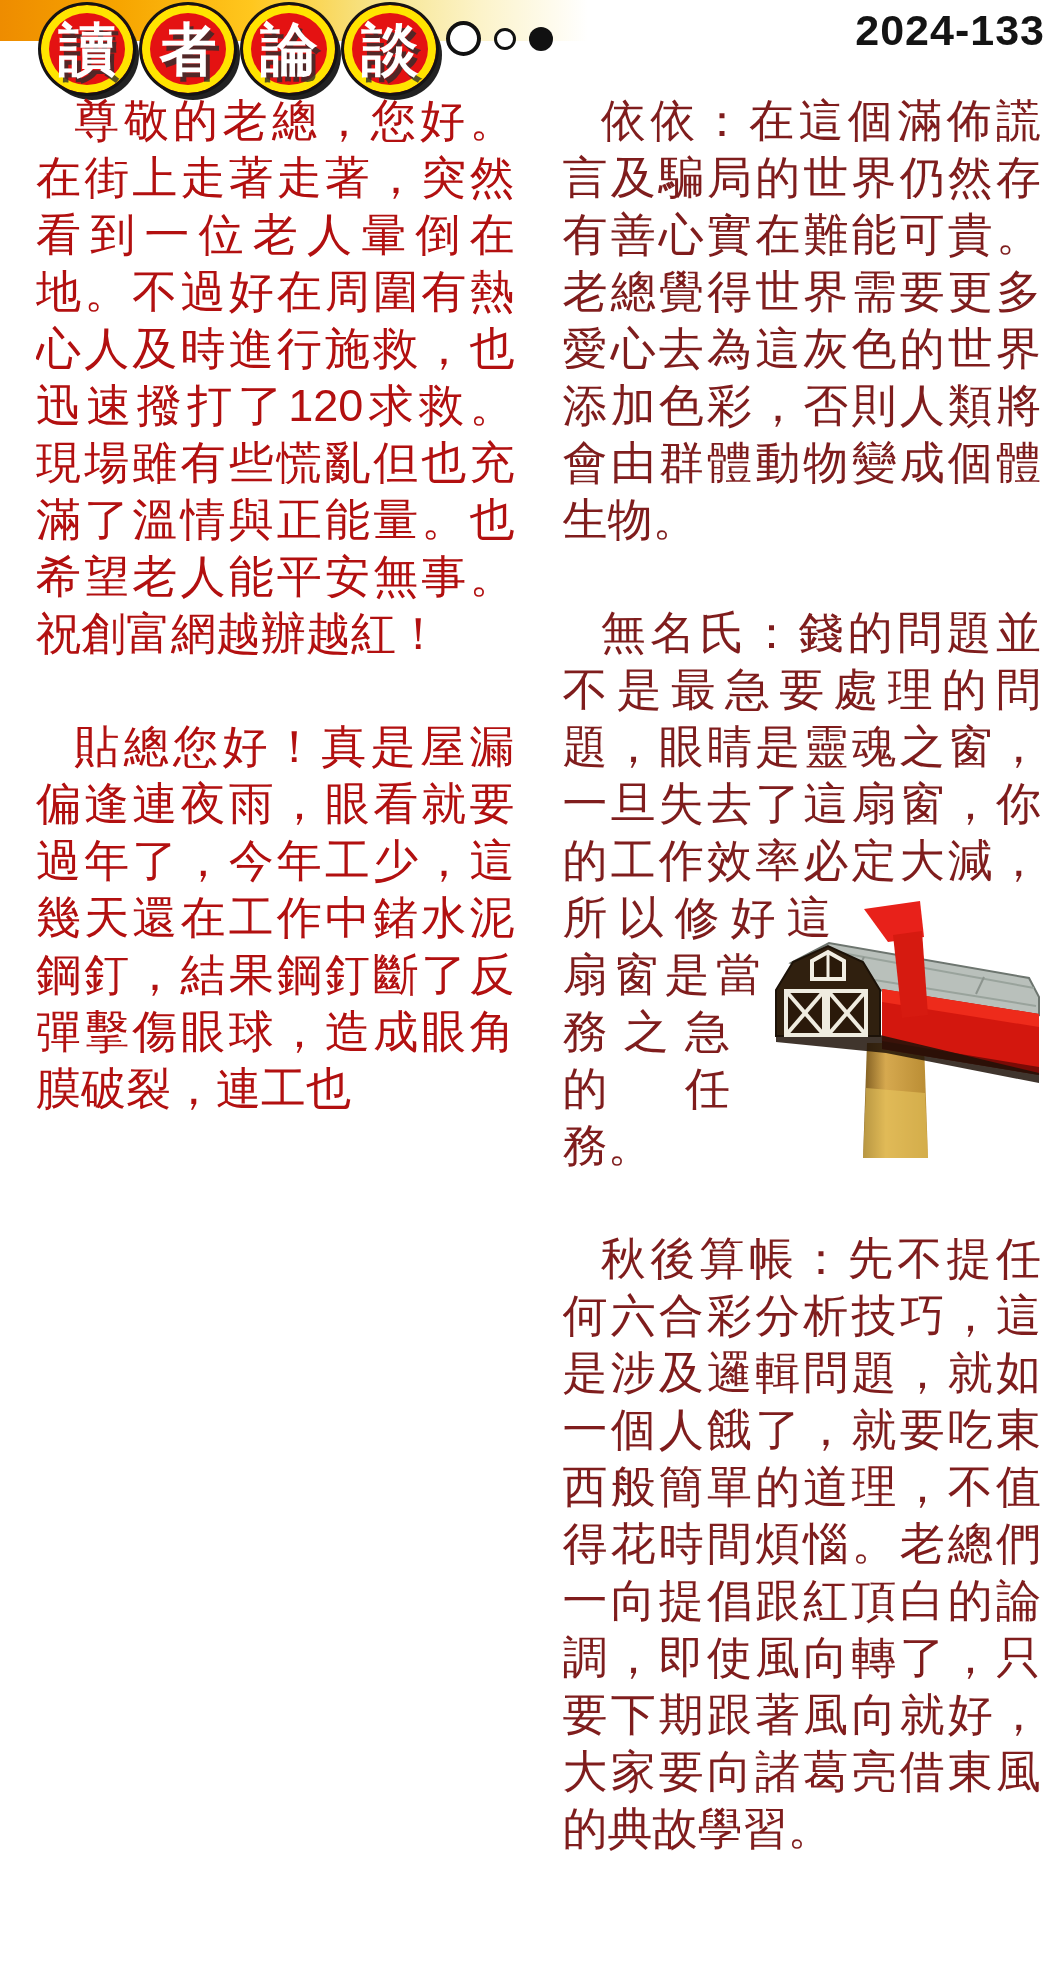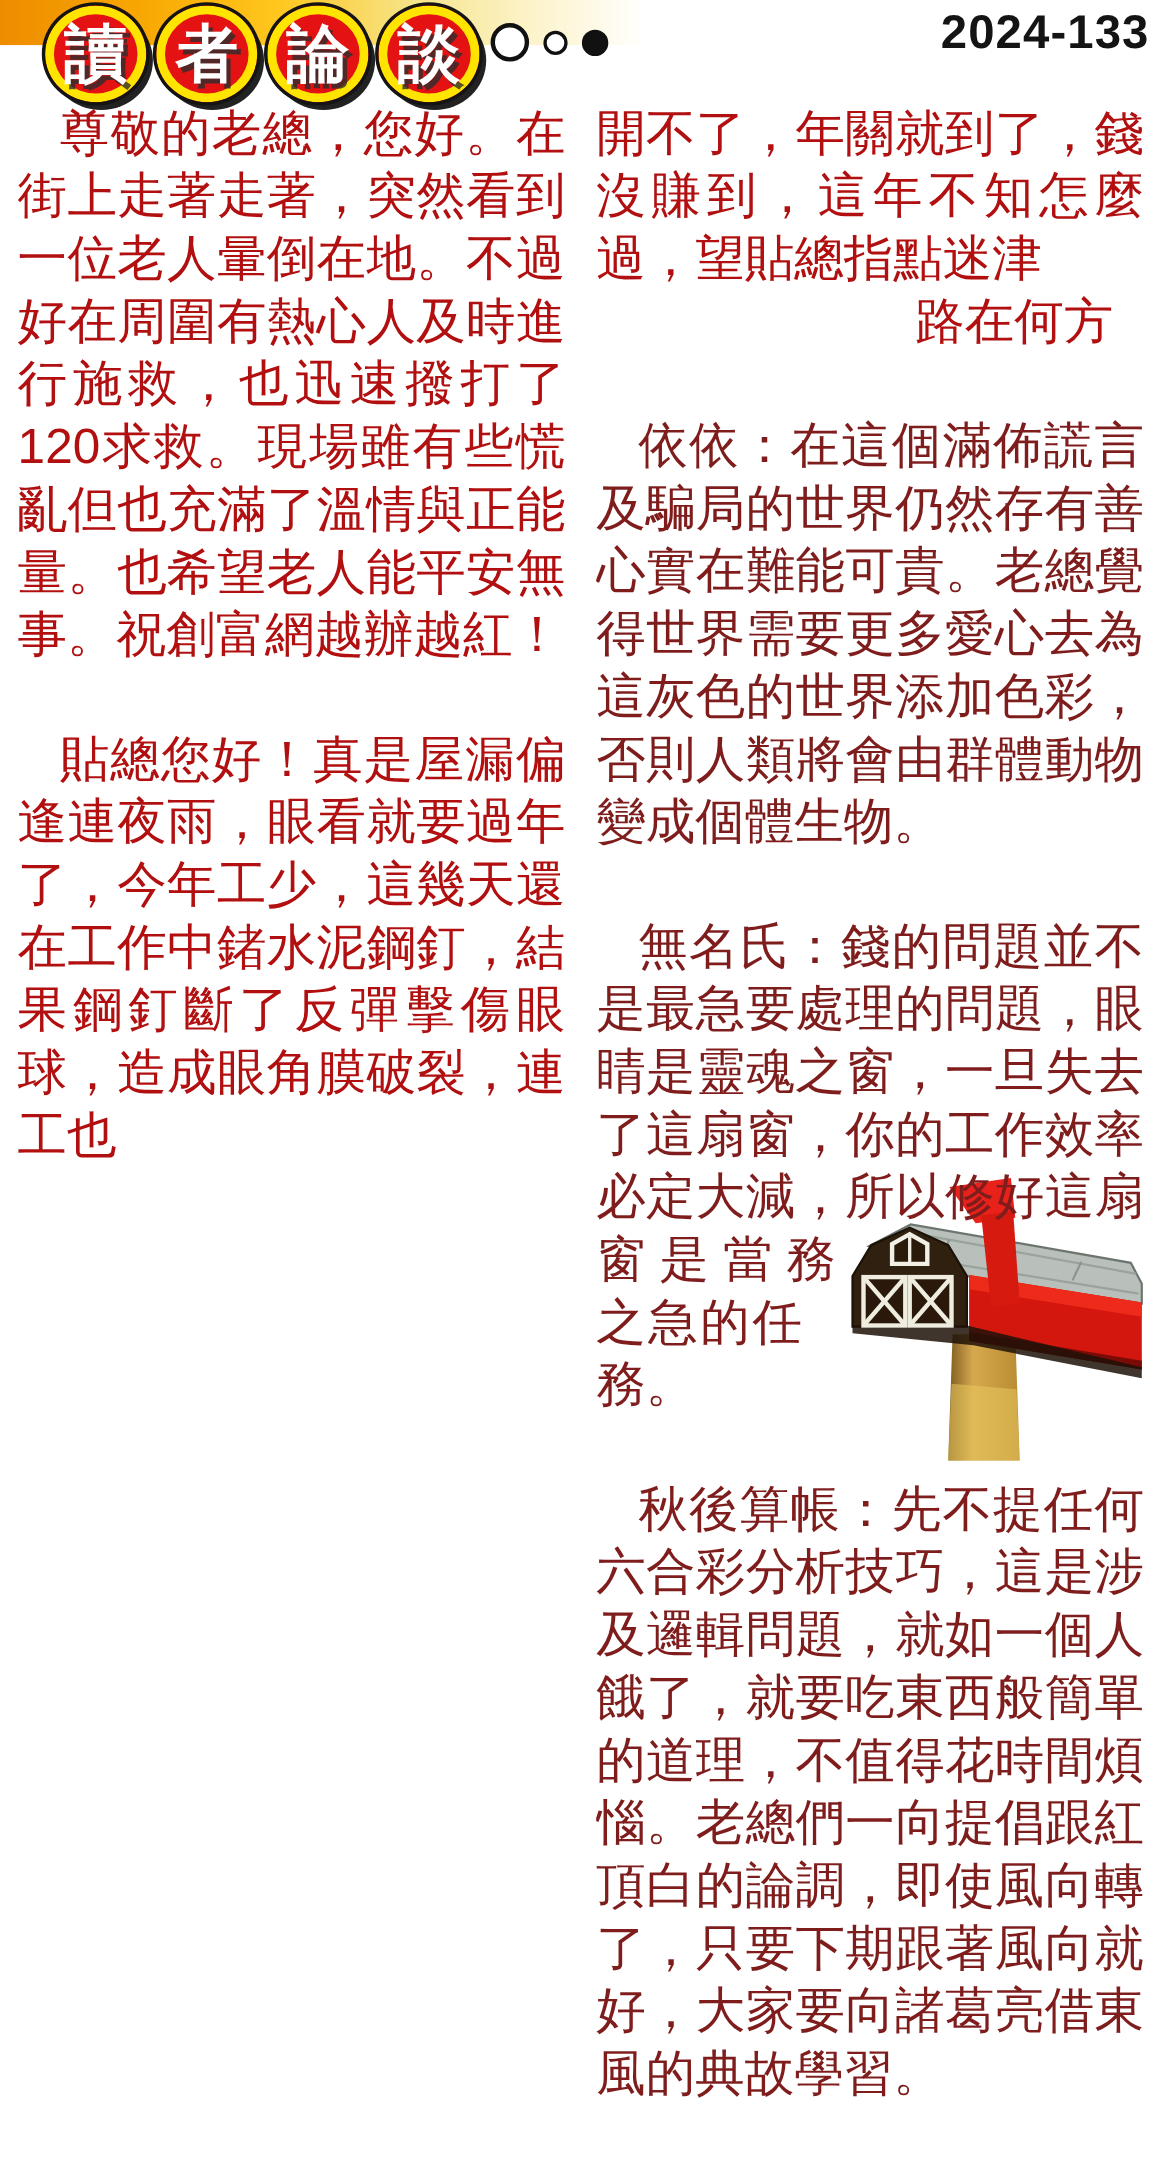--- a/index.html
+++ b/index.html
@@ -16,21 +16,21 @@
   .badge-char{color:#fff;font-size:57px;font-weight:900;line-height:1;
     text-shadow:4px 5px 0 rgba(45,45,45,0.8);}
   .dot{position:absolute;border-radius:50%;box-sizing:border-box;}
   .dot1{left:446px;top:21px;width:35px;height:35px;background:#fff;border:4px solid #111;}
   .dot2{left:494px;top:28px;width:22px;height:22px;background:#fff;border:3px solid #111;}
   .dot3{left:529px;top:27px;width:24px;height:24px;background:#111;}
   .issue{position:absolute;top:6px;right:12px;font-family:Liberation Sans, sans-serif;
     font-weight:700;font-size:43px;color:#141414;letter-spacing:1px;}
   
   .columns{position:absolute;top:92px;left:0;right:0;bottom:0;display:flex;gap:28px;padding:0 16px;}
-  .col{width:498px;overflow:hidden;}
+  .col{width:498px;overflow:hidden;margin-left:20px;}
   .body{margin:0;font-size:45px;line-height:57px;text-align:justify;}
   .indent{text-indent:0.85em;}
   .red{color:#b21010;}
   .black{color:#7f1d1d;}
   .sig{font-size:45px;line-height:57px;text-align:right;padding-right:28px;}
   .block{margin:0 0 56px 0;}
   .block:last-child{margin-bottom:0;}
   
   .mailbox-float{float:right;width:305px;height:265px;margin:4px 0 0 6px;
     shape-outside:polygon(42% 0%,100% 0%,100% 100%,0% 100%,0% 56%,16% 34%,42% 14%);}
@@ -68,24 +68,20 @@
     <section class="col">
       <article class="block">
         <p class="body red indent">尊敬的老總，您好。在街上走著走著，突然看到一位老人暈倒在地。不過好在周圍有熱心人及時進行施救，也迅速撥打了120求救。現場雖有些慌亂但也充滿了溫情與正能量。也希望老人能平安無事。祝創富網越辦越紅！</p>
       </article>
       <article class="block">
         <p class="body red indent">貼總您好！真是屋漏偏逢連夜雨，眼看就要過年了，今年工少，這幾天還在工作中鍺水泥鋼釘，結果鋼釘斷了反彈擊傷眼球，造成眼角膜破裂，連工也</p>
       </article>
     </section>
 
     <section class="col">
-      <article class="block">
-        <p class="body red">開不了，年關就到了，錢沒賺到，這年不知怎麼過，望貼總指點迷津</p>
-        <div class="sig red">路在何方</div>
-      </article>
 
       <article class="block">
         <p class="body black indent">依依：在這個滿佈謊言及騙局的世界仍然存有善心實在難能可貴。老總覺得世界需要更多愛心去為這灰色的世界添加色彩，否則人類將會由群體動物變成個體生物。</p>
       </article>
 
       <article class="block">
         <p class="body black indent"><span>無名氏：錢的問題並不是最急要處理的問題，眼睛是靈魂之窗，一旦失去了這扇窗，你的工作效率必定</span><span class="mailbox-float">
               <svg viewBox="0 0 305 265" xmlns="http://www.w3.org/2000/svg">
             <defs>
               <linearGradient id="postg" x1="0" y1="0" x2="1" y2="0">

